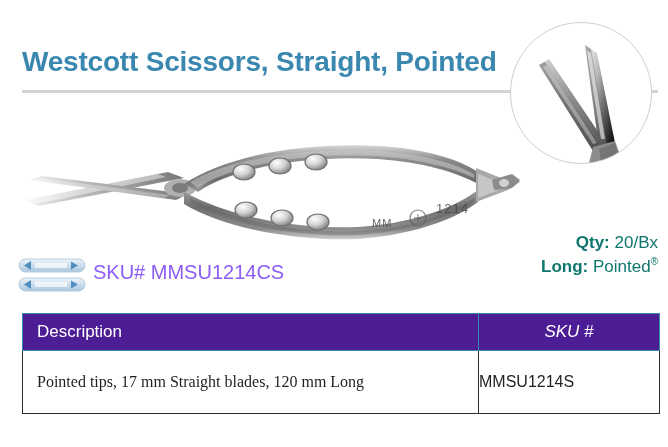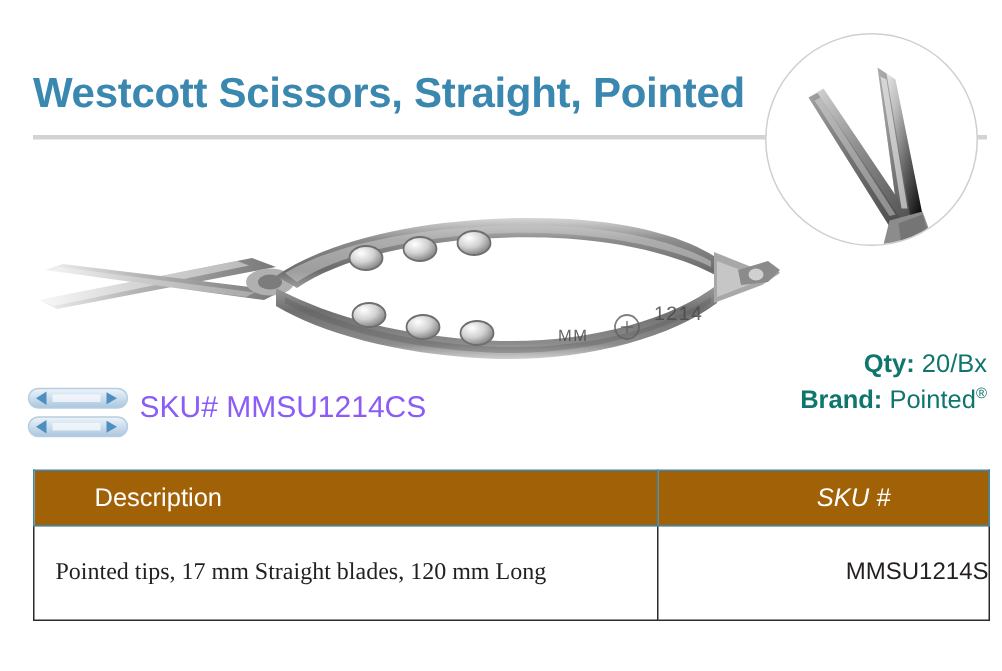--- a/index.html
+++ b/index.html
@@ -102,40 +102,39 @@
     top: 313px;
     width: 638px;
     border-collapse: collapse;
     table-layout: fixed;
   }
   .spec-table th, .spec-table td {
     border: 1px solid #2b2b2b;
     padding: 0;
   }
   .spec-table thead th {
-    background: #a16207;
+    background: #4c1d95;
     border-color: #3a87b0;
     color: #ffffff;
     font-size: 17px;
     font-weight: normal;
     height: 36px;
-    padding-left: 40px;
   }
   th.col-desc { text-align: left;   padding-left: 14px; }
   th.col-sku  { text-align: center; width: 180px; font-style: italic; }
 
   .spec-table tbody td {
     background: #ffffff;
     font-size: 16px;
     color: #231f20;
     height: 62px;
     vertical-align: middle;
   }
   td.cell-desc { text-align: left;   padding: 0 14px; line-height: 1.5; font-family: Liberation Serif, serif; }
-  td.cell-sku  { text-align: right; }
+  td.cell-sku  { text-align: left; }
 </style>
 </head>
 <body>
 
 <div class="title">Westcott Scissors, Straight, Pointed</div>
 <div class="title-rule"></div>
 
 <div class="inset">
   <svg width="140" height="140" viewBox="0 0 140 140" aria-hidden="true">
     <defs>
@@ -255,21 +254,21 @@
 </div>
 
 <div class="sku-line">SKU# MMSU1214CS</div>
 
 <div class="meta">
   <div class="meta-row">
     <span class="lbl">Qty:</span>
     <span class="val">20/Bx</span>
   </div>
   <div class="meta-row">
-    <span class="lbl">Brand:</span>
+    <span class="lbl">Long:</span>
     <span class="val">Pointed</span><span class="reg">®</span>
   </div>
 </div>
 
 <table class="spec-table">
   <thead>
     <tr>
       <th class="col-desc">Description</th>
       <th class="col-sku">SKU #</th>
     </tr>

